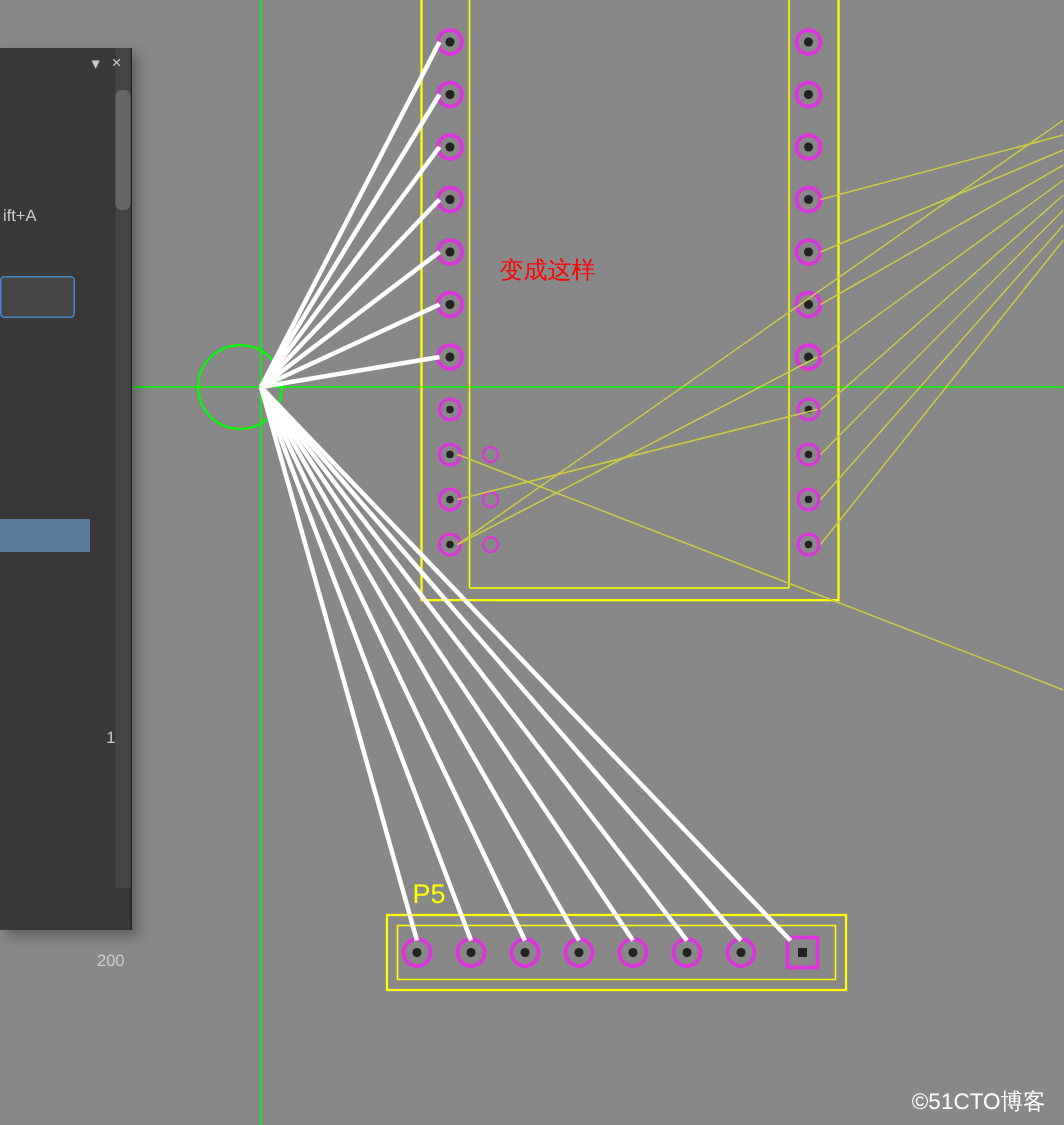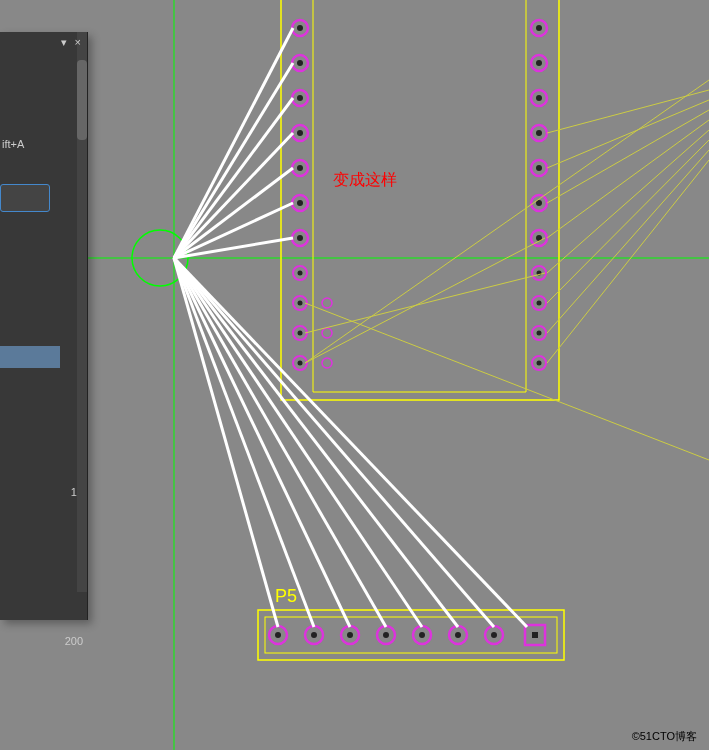--- a/index.html
+++ b/index.html
@@ -99,22 +99,22 @@
     .component-label {
       position: absolute;
       color: #ffff00;
       font-size: 18px;
       z-index: 40;
     }
     .watermark {
       position: absolute;
       bottom: 6px;
       right: 12px;
-      color: #000000;
-      font-size: 11px;
+      color: #ffffff;
+      font-size: 15px;
       z-index: 200;
       font-family: "SimHei", sans-serif;
     }
   </style>
 </head>
 <body>
 
 <svg class="canvas" width="709" height="750">
 
   <line x1="0" y1="258" x2="709" y2="258" stroke="#00ff00" stroke-width="1"></line>

